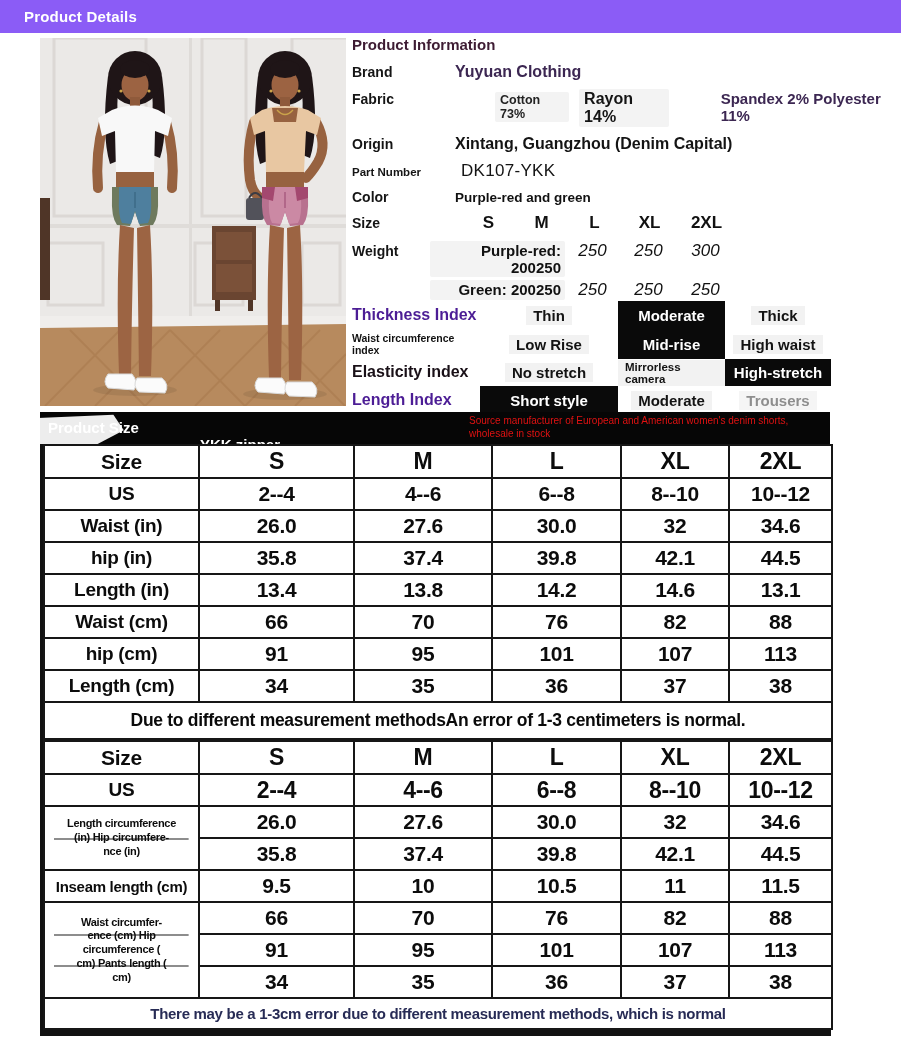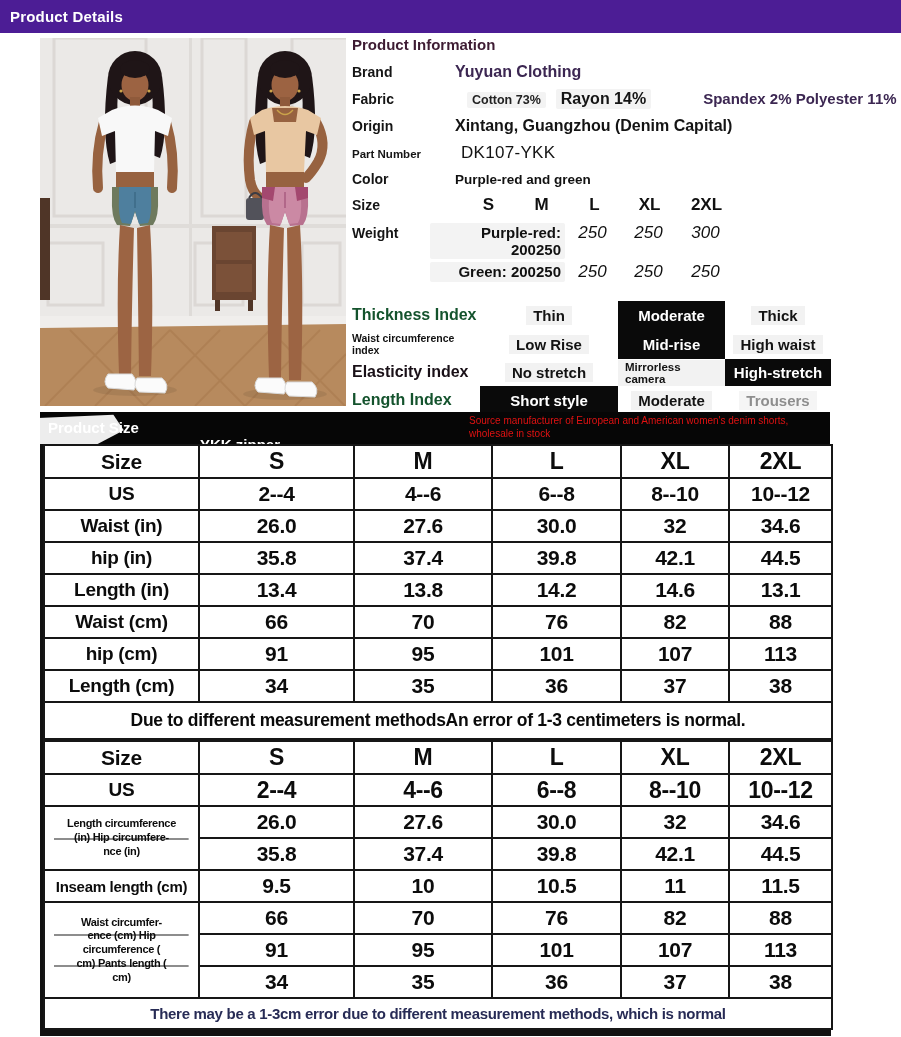--- a/index.html
+++ b/index.html
@@ -1,53 +1,53 @@
 <!DOCTYPE html>
 <html><head>
 <meta charset="utf-8">
 <style>
   html,body{margin:0;padding:0;background:#fff;}
   .page{position:relative;width:901px;height:1037px;background:#fff;overflow:hidden;
         font-family:"Liberation Sans",sans-serif;color:#111;}
 
   
-  .topbar{position:absolute;left:0;top:0;width:901px;height:33px;background:#4c1d95;
-          display:flex;align-items:center;box-sizing:border-box;padding-left:10px;}
+  .topbar{position:absolute;left:0;top:0;width:901px;height:33px;background:#8b5cf6;
+          display:flex;align-items:center;box-sizing:border-box;padding-left:24px;}
   .topbar span{color:#fff;font-weight:700;font-size:15px;letter-spacing:.2px;}
 
   
   .photo{position:absolute;left:40px;top:38px;width:306px;height:368px;background:#ebe9e7;}
   .photo svg{display:block;width:100%;height:100%;}
 
   
   .info{position:absolute;left:352px;top:36px;width:549px;}
   .info-heading{color:#3e1c33;font-weight:700;font-size:15px;margin:0 0 10px 0;}
   .irow{display:flex;align-items:baseline;margin-bottom:8px;}
   .ilabel{width:103px;flex-shrink:0;font-weight:700;font-size:14px;color:#151515;}
   .ilabel.sm{font-size:11.5px;}
   .chip{background:#f3f3f3;padding:1px 5px;border-radius:2px;}
   .v-purple{color:#3c2752;font-weight:700;font-size:16px;}
   .v-black{color:#141414;font-weight:700;font-size:16px;}
-  .v-cotton{font-size:12.5px;font-weight:700;color:#222;margin-left:12px;}
+  .v-cotton{font-size:12.5px;font-weight:700;color:#222;margin-left:40px;}
   .v-rayon{font-size:16px;font-weight:700;color:#141414;margin-left:10px;}
   .v-spandex{color:#3c2752;font-weight:700;font-size:15px;margin-left:52px;}
   .v-part{font-size:17px;font-weight:400;color:#141414;margin-left:6px;letter-spacing:.3px;}
   .v-color{font-size:13.5px;font-weight:700;}
   .sizegrid{display:grid;grid-template-columns:53px 53px 53px 57px 57px;margin-left:7px;}
   .sizegrid span{text-align:center;font-weight:700;font-size:17px;}
   .wgrid{display:grid;grid-template-columns:135px 55px 57px 57px;margin-left:-25px;}
   .wgrid .wname{text-align:right;font-weight:700;font-size:15px;padding-right:4px;}
   .wgrid .wv{text-align:center;font-weight:400;font-size:17px;font-style:italic;}
   .wrow{margin-bottom:3px;}
 
   
   .indices{position:absolute;left:352px;top:301px;width:479px;display:grid;
            grid-template-columns:128px 138px 107px 106px;grid-template-rows:29px 29px 27px 28px;
            align-items:center;}
-  .ilab{font-weight:700;font-size:16px;color:#14532d;line-height:1.05;}
+  .ilab{font-weight:700;font-size:16px;color:#4c1d95;line-height:1.05;}
   .ilab.small{font-size:10.5px;color:#111;}
   .ilab.dark{color:#191017;}
   .icell{height:100%;display:flex;align-items:center;justify-content:center;}
   .opt{font-weight:700;font-size:15px;color:#131313;}
   .opt.plain{background:#f2f2f2;padding:1px 7px;}
   .opt.small{font-size:11.5px;}
   .opt.muted{color:#8e8e8e;background:#f5f5f5;padding:1px 7px;}
   .icell.sel{background:#0a0a0a;}
   .icell.sel .opt{color:#fff;background:none;}
 

